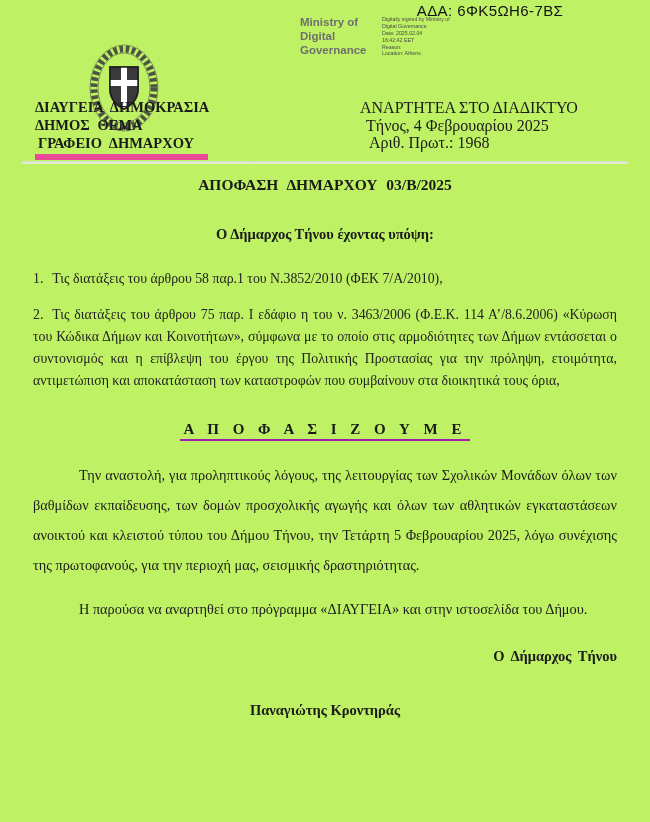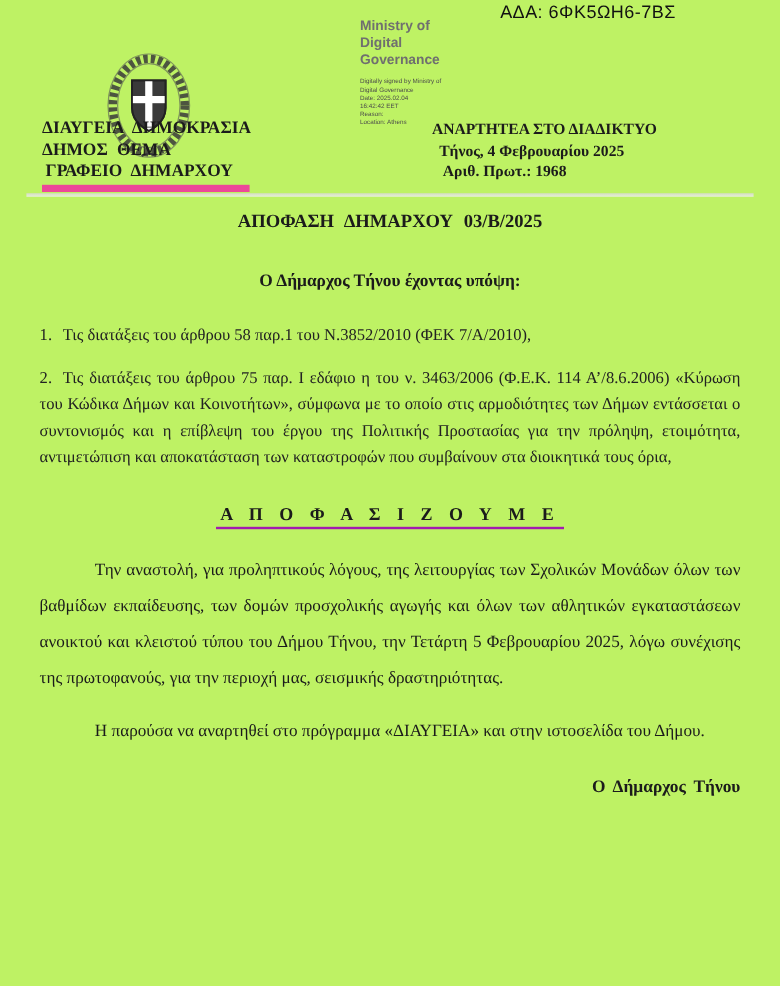--- a/index.html
+++ b/index.html
@@ -13,21 +13,21 @@
     overflow:hidden;
   }
   
   .ada{
     position:absolute;top:2px;left:330px;width:320px;
     text-align:center;
     font-family:"Liberation Sans", sans-serif;
     font-size:15px;letter-spacing:.4px;color:#111;
   }
   
-  .stamp{position:absolute;top:16px;left:300px;display:flex;gap:8px;flex-direction:column;}
+  .stamp{position:absolute;top:16px;left:300px;display:flex;gap:8px;}
   .stamp-name{
     width:74px;
     font-family:"Liberation Sans", sans-serif;
     font-size:11.5px;line-height:1.2;font-weight:600;color:#6f6f6f;
   }
   .stamp-details-wrap{width:80px;overflow:visible;}
   .stamp-details{
     font-family:"Liberation Sans", sans-serif;
     font-size:10.5px;line-height:1.3;color:#4a4a4a;
     width:158px;transform:scale(.5);transform-origin:0 0;
@@ -39,21 +39,21 @@
     position:absolute;top:99px;left:35px;
     font-weight:bold;font-size:14.5px;line-height:17.5px;
     word-spacing:4px;white-space:nowrap;
   }
   .hdr-left .u{
     display:inline-block;border-bottom:6px solid #ec4899;
     padding:0 14px 1px 3px;margin-top:1px;
   }
   .hdr-right{
     position:absolute;top:99px;left:360px;
-    font-weight:bold;font-size:13px;line-height:17.5px;white-space:nowrap;
+    font-weight:normal;font-size:16px;line-height:17.5px;white-space:nowrap;
   }
   .hdr-right .r2{padding-left:6px;}
   .hdr-right .r3{padding-left:9px;}
   .faint-rule{
     position:absolute;top:161px;left:22px;width:606px;height:3px;
     background:linear-gradient(#d9d9d9,#f0f0f0);opacity:.8;
   }
   
   .content{position:absolute;top:176px;left:33px;right:33px;}
   .title{
@@ -152,16 +152,17 @@
 
     <div class="decision-heading">
       <span>Α Π Ο Φ Α Σ Ι Ζ Ο Υ Μ Ε</span>
     </div>
 
     <p class="decision-par">Την αναστολή, για προληπτικούς λόγους, της λειτουργίας των Σχολικών Μονάδων όλων των βαθμίδων εκπαίδευσης, των δομών προσχολικής αγωγής και όλων των αθλητικών εγκαταστάσεων ανοικτού και κλειστού τύπου  του Δήμου Τήνου, την Τετάρτη 5 Φεβρουαρίου 2025, λόγω συνέχισης της πρωτοφανούς, για την περιοχή μας, σεισμικής δραστηριότητας.</p>
 
     <p class="pub-note">Η παρούσα να αναρτηθεί στο πρόγραμμα «ΔΙΑΥΓΕΙΑ» και στην ιστοσελίδα του Δήμου.</p>
 
     <div class="sig-title">Ο Δήμαρχος  Τήνου</div>
+    <div class="sig-name">Παναγιώτης Κροντηράς</div>
 
   </div>
 
 </div>
 
 </body></html>

